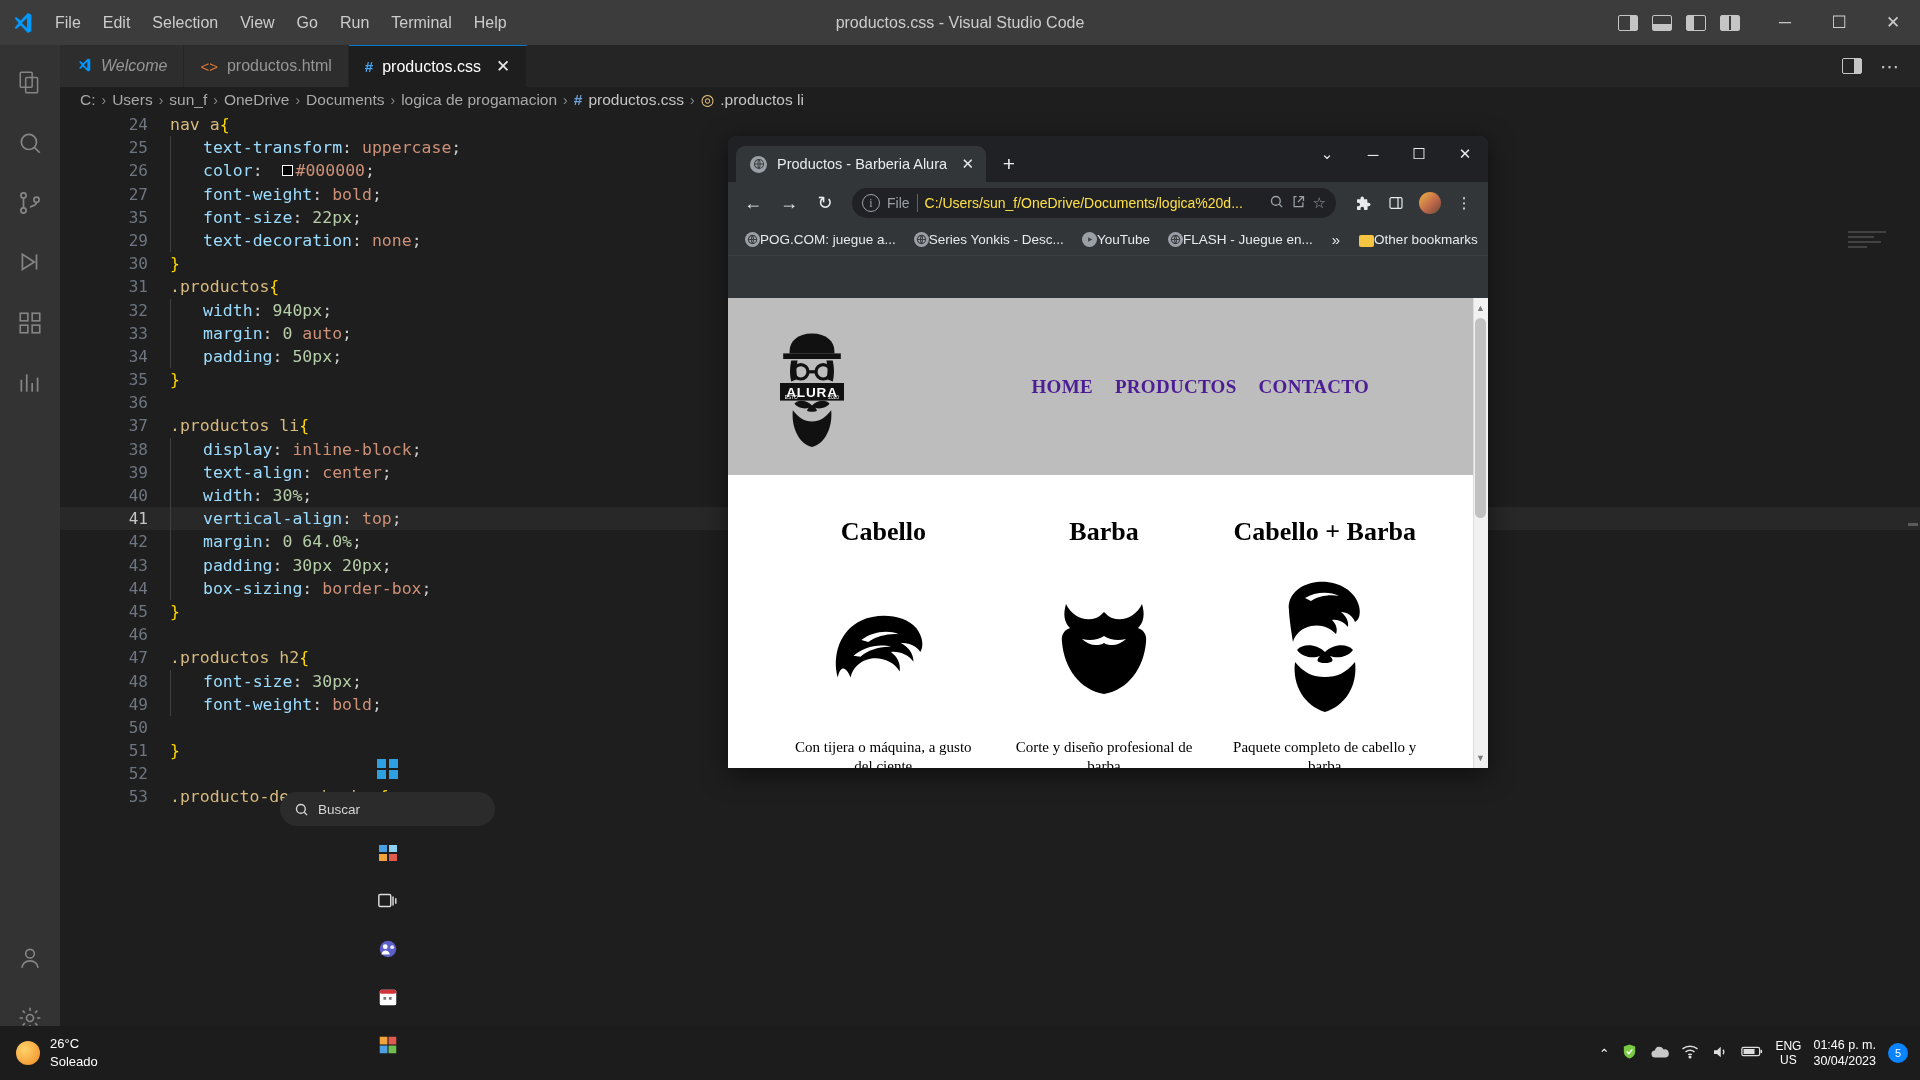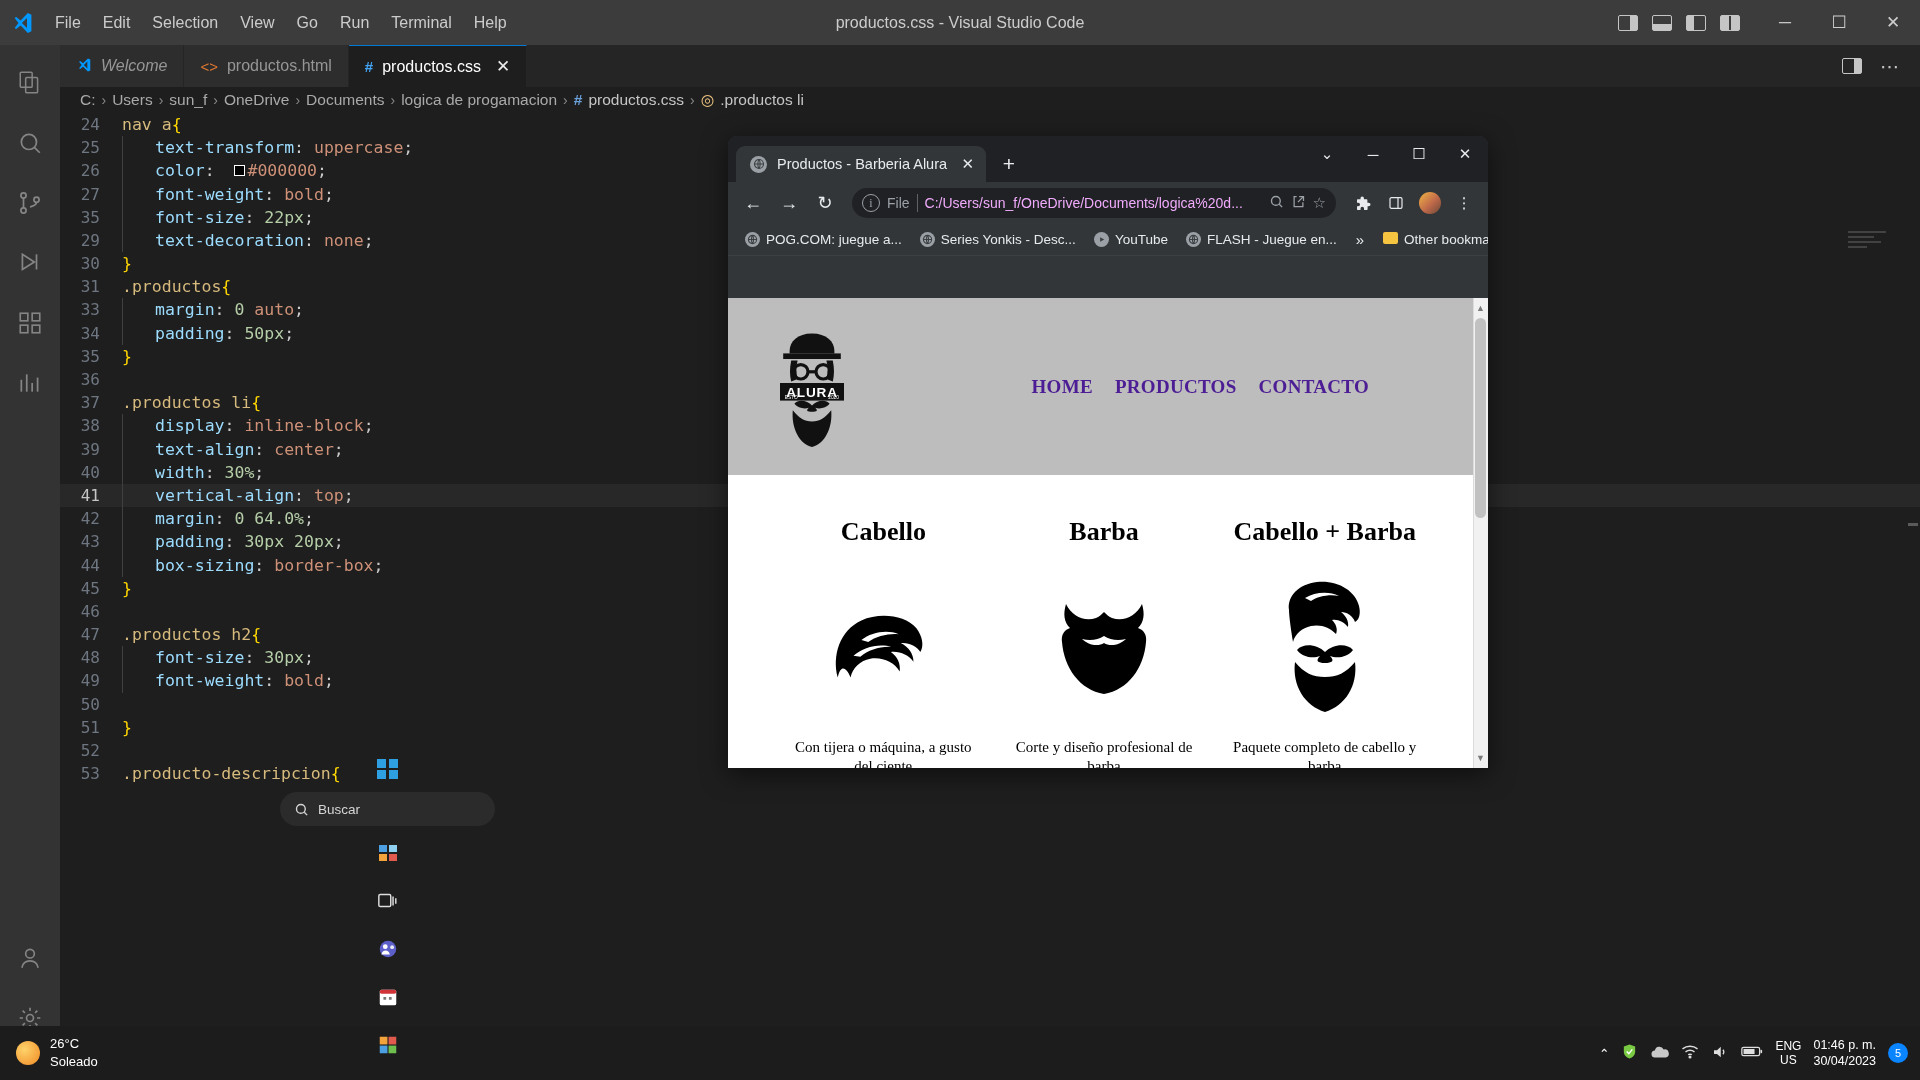--- a/index.html
+++ b/index.html
@@ -57,22 +57,22 @@
   .breadcrumb{ position:absolute; left:60px; right:0; top:87px; height:26px; background:#1e1e1e;
                display:flex; align-items:center; padding-left:20px; font-size:15.5px; color:#a9a9a9;
                gap:6px; white-space:nowrap; }
   .bc-sep{ color:#8a8a8a; font-size:14px; }
   .bc-hash{ color:#6a9fd8; font-weight:bold; }
   .bc-css{ color:#c5c5c5; }
 
   
   .editor{ position:absolute; left:60px; right:0; top:113px; bottom:32px; background:#1e1e1e;
            overflow:hidden; }
-  .coderow{ display:flex; height:23.2px; align-items:flex-end; font-family:"DejaVu Sans Mono", monospace;
-            font-size:16.5px; line-height:23.2px; white-space:pre; }
+  .coderow{ display:flex; height:23.2px; align-items:center; font-family:"DejaVu Sans Mono", monospace;
+            font-size:16.5px; line-height:23.2px; white-space:pre;padding-left:48px; }
   .coderow.cur{ background:#282828; }
   .lnum{ width:62px; text-align:right; padding-right:22px; color:#6e7681; flex:none;
          font-family:"DejaVu Sans Mono", monospace; font-size:16px; }
   .lnum.active{ color:#c6c6c6; }
   .ctext{ position:relative; }
   .ind{ border-left:1px solid #404040; }
   
   .t-sel{ color:#d7ba7d; }
   .t-tag{ color:#d7ba7d; }
   .t-brace{ color:#ffd700; }
@@ -116,30 +116,30 @@
   .cr-toolbar{ height:42px; background:#323639; display:flex; align-items:center; padding:0 10px; gap:6px; }
   .cr-navbtn{ width:30px; height:30px; display:flex; align-items:center; justify-content:center;
               color:#e8eaed; font-size:18px; border-radius:50%; }
   .cr-omnibox{ flex:1; height:30px; background:#202124; border-radius:16px; display:flex;
                align-items:center; padding:0 10px; gap:7px; margin:0 6px; overflow:hidden; }
   .cr-info{ width:18px; height:18px; border:1.4px solid #9aa0a6; border-radius:50%; color:#9aa0a6;
             font-size:12px; display:flex; align-items:center; justify-content:center; flex:none;
             font-family:"Liberation Serif", serif; }
   .cr-filelabel{ font-size:14px; color:#9aa0a6; flex:none; }
   .cr-divider{ width:1px; height:18px; background:#5f6368; flex:none; }
-  .cr-url{ font-size:14px; color:#f0abfc; white-space:nowrap; overflow:hidden; flex:1; }
+  .cr-url{ font-size:14px; color:#fde047; white-space:nowrap; overflow:hidden; flex:1; }
   .cr-omniicon{ color:#9aa0a6; font-size:15px; flex:none; }
   .cr-toolicon{ width:28px; height:28px; display:flex; align-items:center; justify-content:center;
                 color:#e8eaed; font-size:15px; }
   .cr-avatar{ width:22px; height:22px; border-radius:50%;
               background:linear-gradient(135deg,#f2b544,#c0694a 55%,#6a4836); }
 
   .cr-bookmarks{ height:32px; background:#323639; display:flex; align-items:center;
                  padding:0 10px; gap:4px; border-bottom:1px solid #3c4043; }
-  .bm{ display:flex; align-items:flex-start; gap:6px; padding:3px 7px; border-radius:5px;
+  .bm{ display:flex; align-items:flex-end; padding:3px 7px; border-radius:5px;
        font-size:13.5px; color:#e8eaed; white-space:nowrap; }
   .bm-ico{ width:15px; height:15px; border-radius:50%; background:#9aa0a6; flex:none;
            display:flex; align-items:center; justify-content:center; }
   .bm-ico.yt{ background:#9aa0a6; }
   .bm-folder{ width:15px; height:12px; background:#f5c542; border-radius:2px; flex:none; }
   .bm-more{ color:#e8eaed; font-size:15px; padding:0 8px; }
   .bm-right{ margin-left:auto; display:flex; align-items:center; gap:6px; }
 
   
   .cr-viewport{ position:absolute; left:0; right:0; top:162px; bottom:0; background:#ffffff;
@@ -334,20 +334,21 @@
   <div class="editor">
     <div id="code-body">
         <div class="coderow"><div class="lnum">24</div><div class="ctext"><span class="t-sel">nav a</span><span class="t-brace">{</span></div></div>
         <div class="coderow"><div class="lnum">25</div><div class="ctext ind" style="padding-left: 32px;"><span class="t-prop">text-transform</span><span class="t-punc">: </span><span class="t-val">uppercase</span><span class="t-punc">;</span></div></div>
         <div class="coderow"><div class="lnum">26</div><div class="ctext ind" style="padding-left: 32px;"><span class="t-prop">color</span><span class="t-punc">:  </span><span class="colorbox"></span><span class="t-val">#000000</span><span class="t-punc">;</span></div></div>
         <div class="coderow"><div class="lnum">27</div><div class="ctext ind" style="padding-left: 32px;"><span class="t-prop">font-weight</span><span class="t-punc">: </span><span class="t-val">bold</span><span class="t-punc">;</span></div></div>
         <div class="coderow"><div class="lnum">35</div><div class="ctext ind" style="padding-left: 32px;"><span class="t-prop">font-size</span><span class="t-punc">: </span><span class="t-num">22px</span><span class="t-punc">;</span></div></div>
         <div class="coderow"><div class="lnum">29</div><div class="ctext ind" style="padding-left: 32px;"><span class="t-prop">text-decoration</span><span class="t-punc">: </span><span class="t-val">none</span><span class="t-punc">;</span></div></div>
         <div class="coderow"><div class="lnum">30</div><div class="ctext"><span class="t-brace">}</span></div></div>
         <div class="coderow"><div class="lnum">31</div><div class="ctext"><span class="t-sel">.productos</span><span class="t-brace">{</span></div></div>
+        <div class="coderow"><div class="lnum">32</div><div class="ctext ind" style="padding-left: 32px;"><span class="t-prop">width</span><span class="t-punc">: </span><span class="t-num">940px</span><span class="t-punc">;</span></div></div>
         <div class="coderow"><div class="lnum">33</div><div class="ctext ind" style="padding-left: 32px;"><span class="t-prop">margin</span><span class="t-punc">: </span><span class="t-num">0</span><span class="t-punc"> </span><span class="t-val">auto</span><span class="t-punc">;</span></div></div>
         <div class="coderow"><div class="lnum">34</div><div class="ctext ind" style="padding-left: 32px;"><span class="t-prop">padding</span><span class="t-punc">: </span><span class="t-num">50px</span><span class="t-punc">;</span></div></div>
         <div class="coderow"><div class="lnum">35</div><div class="ctext"><span class="t-brace">}</span></div></div>
         <div class="coderow"><div class="lnum">36</div><div class="ctext"></div></div>
         <div class="coderow"><div class="lnum">37</div><div class="ctext"><span class="t-sel">.productos </span><span class="t-tag">li</span><span class="t-brace">{</span></div></div>
         <div class="coderow"><div class="lnum">38</div><div class="ctext ind" style="padding-left: 32px;"><span class="t-prop">display</span><span class="t-punc">: </span><span class="t-val">inline-block</span><span class="t-punc">;</span></div></div>
         <div class="coderow"><div class="lnum">39</div><div class="ctext ind" style="padding-left: 32px;"><span class="t-prop">text-align</span><span class="t-punc">: </span><span class="t-val">center</span><span class="t-punc">;</span></div></div>
         <div class="coderow"><div class="lnum">40</div><div class="ctext ind" style="padding-left: 32px;"><span class="t-prop">width</span><span class="t-punc">: </span><span class="t-num">30%</span><span class="t-punc">;</span></div></div>
         <div class="coderow cur"><div class="lnum active">41</div><div class="ctext ind" style="padding-left: 32px;"><span class="t-prop">vertical-align</span><span class="t-punc">: </span><span class="t-val">top</span><span class="t-punc">;</span></div></div>
         <div class="coderow"><div class="lnum">42</div><div class="ctext ind" style="padding-left: 32px;"><span class="t-prop">margin</span><span class="t-punc">: </span><span class="t-num">0 64.0%</span><span class="t-punc">;</span></div></div>

